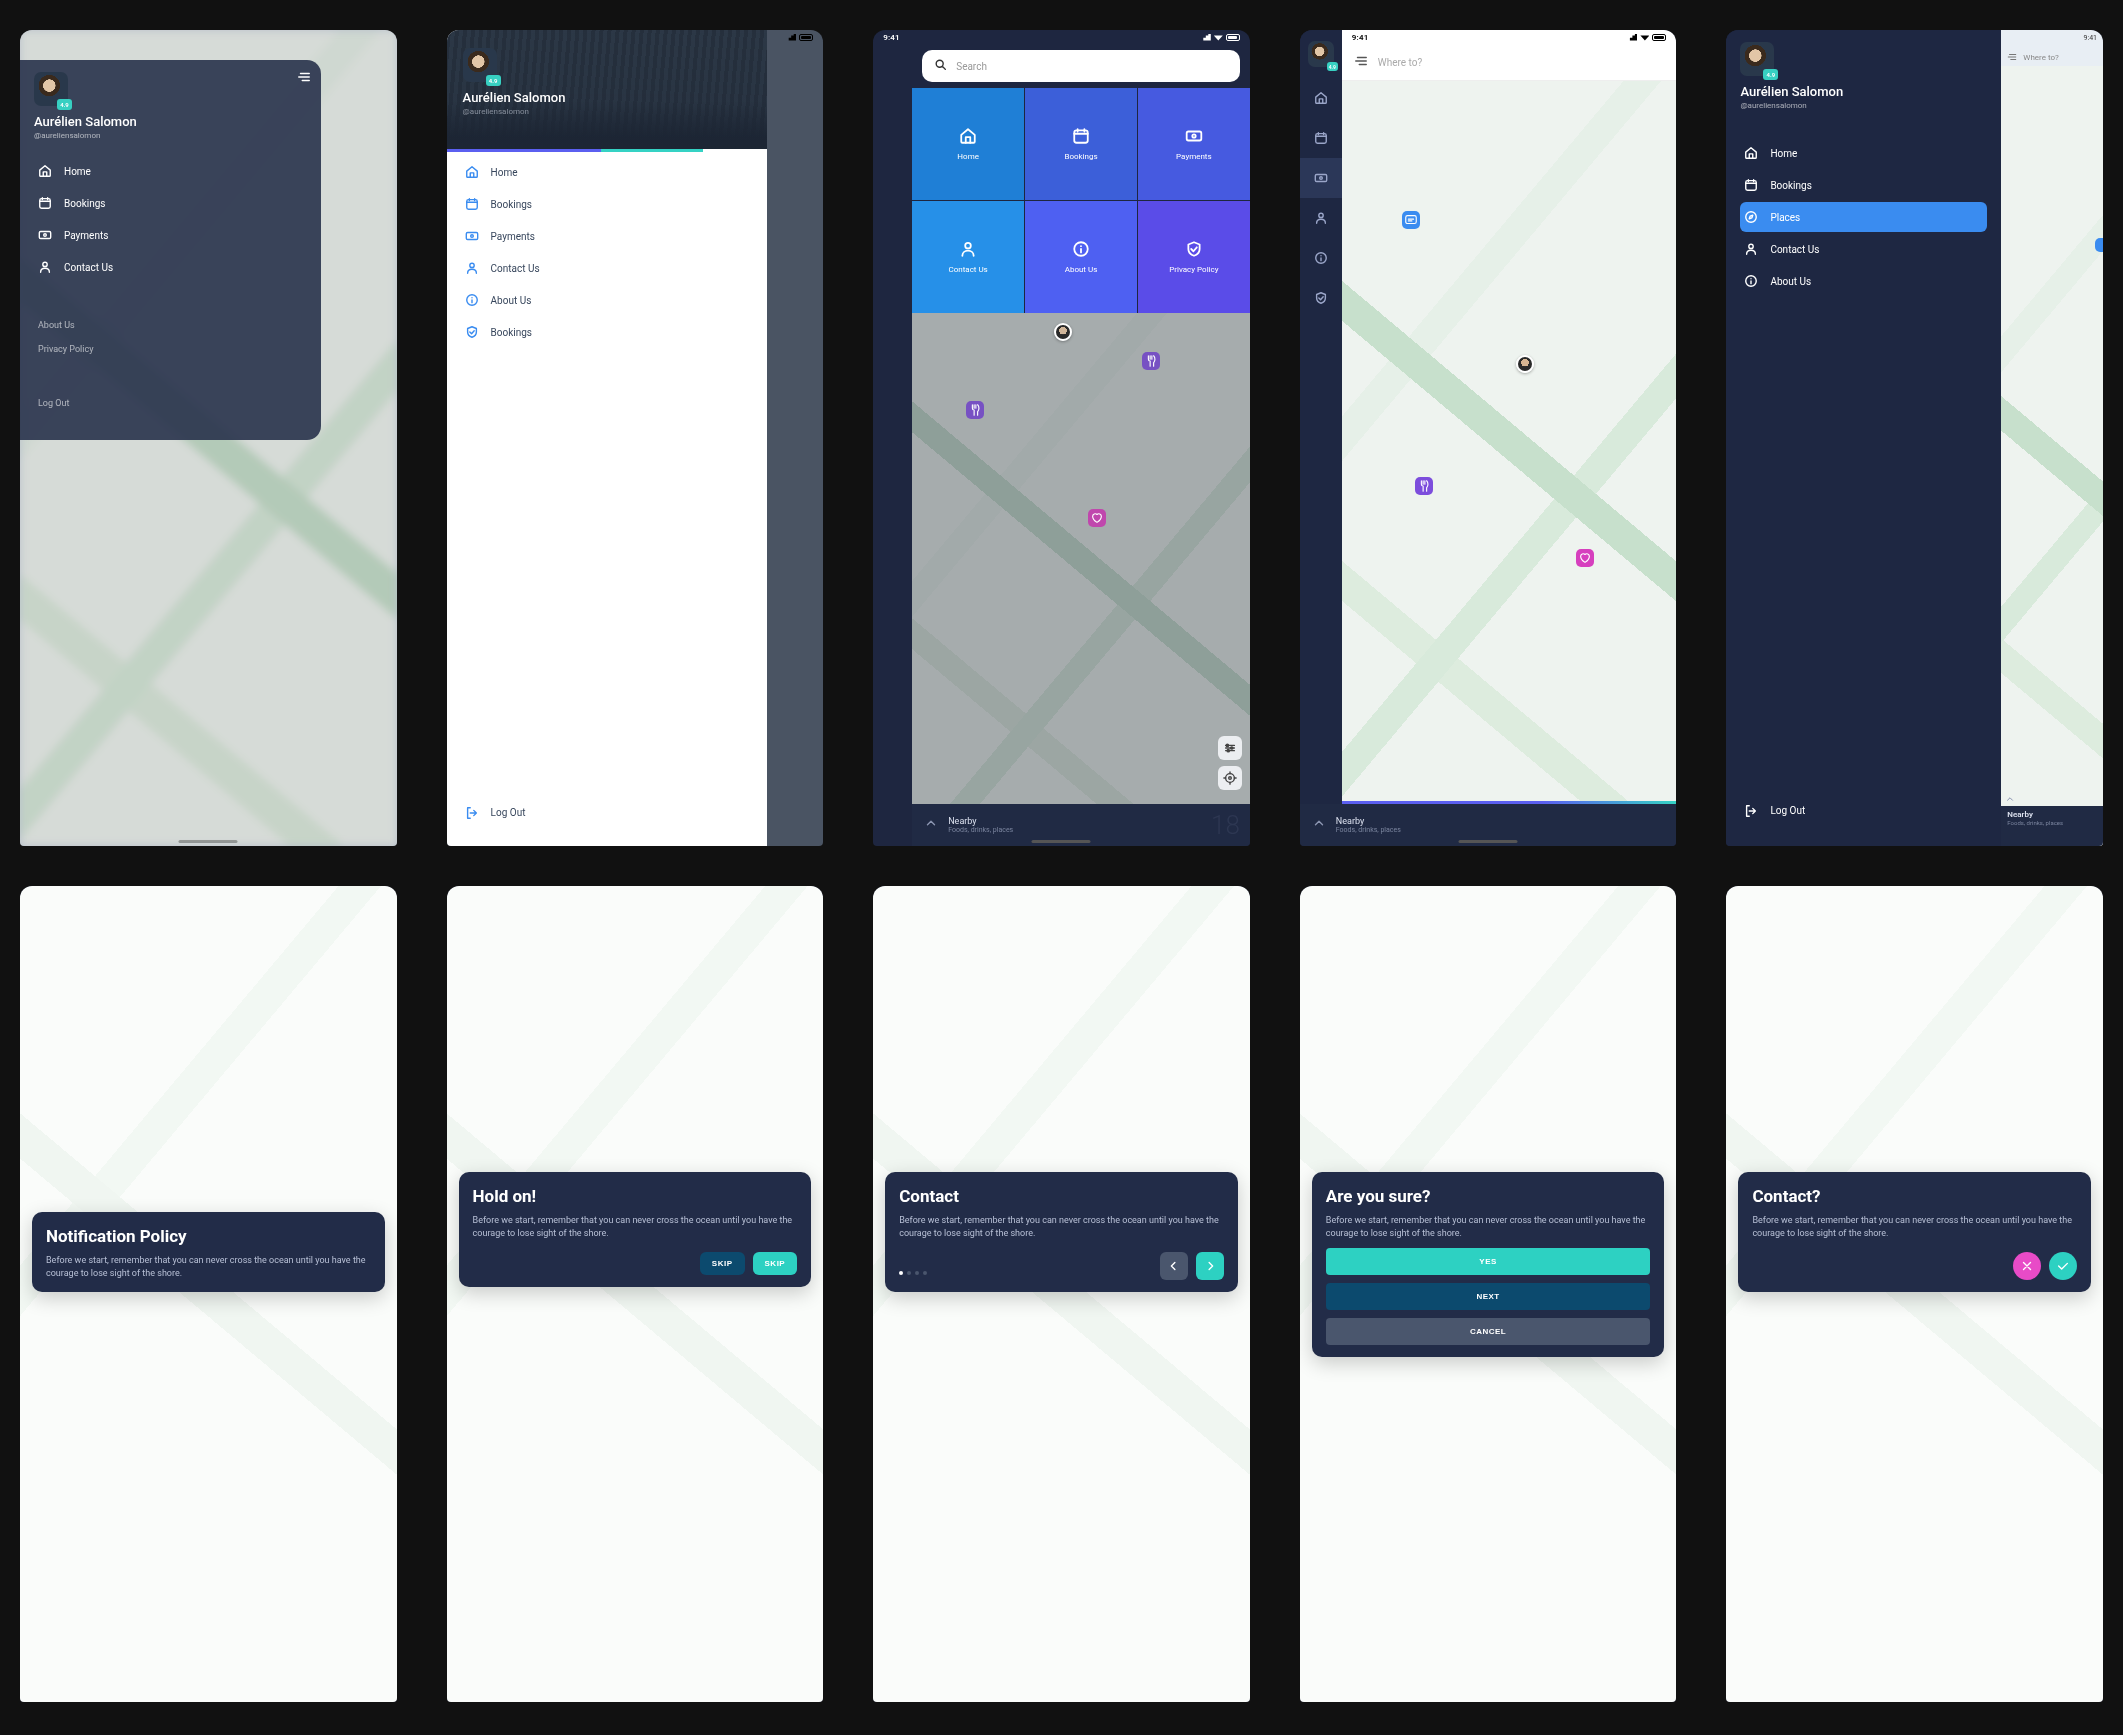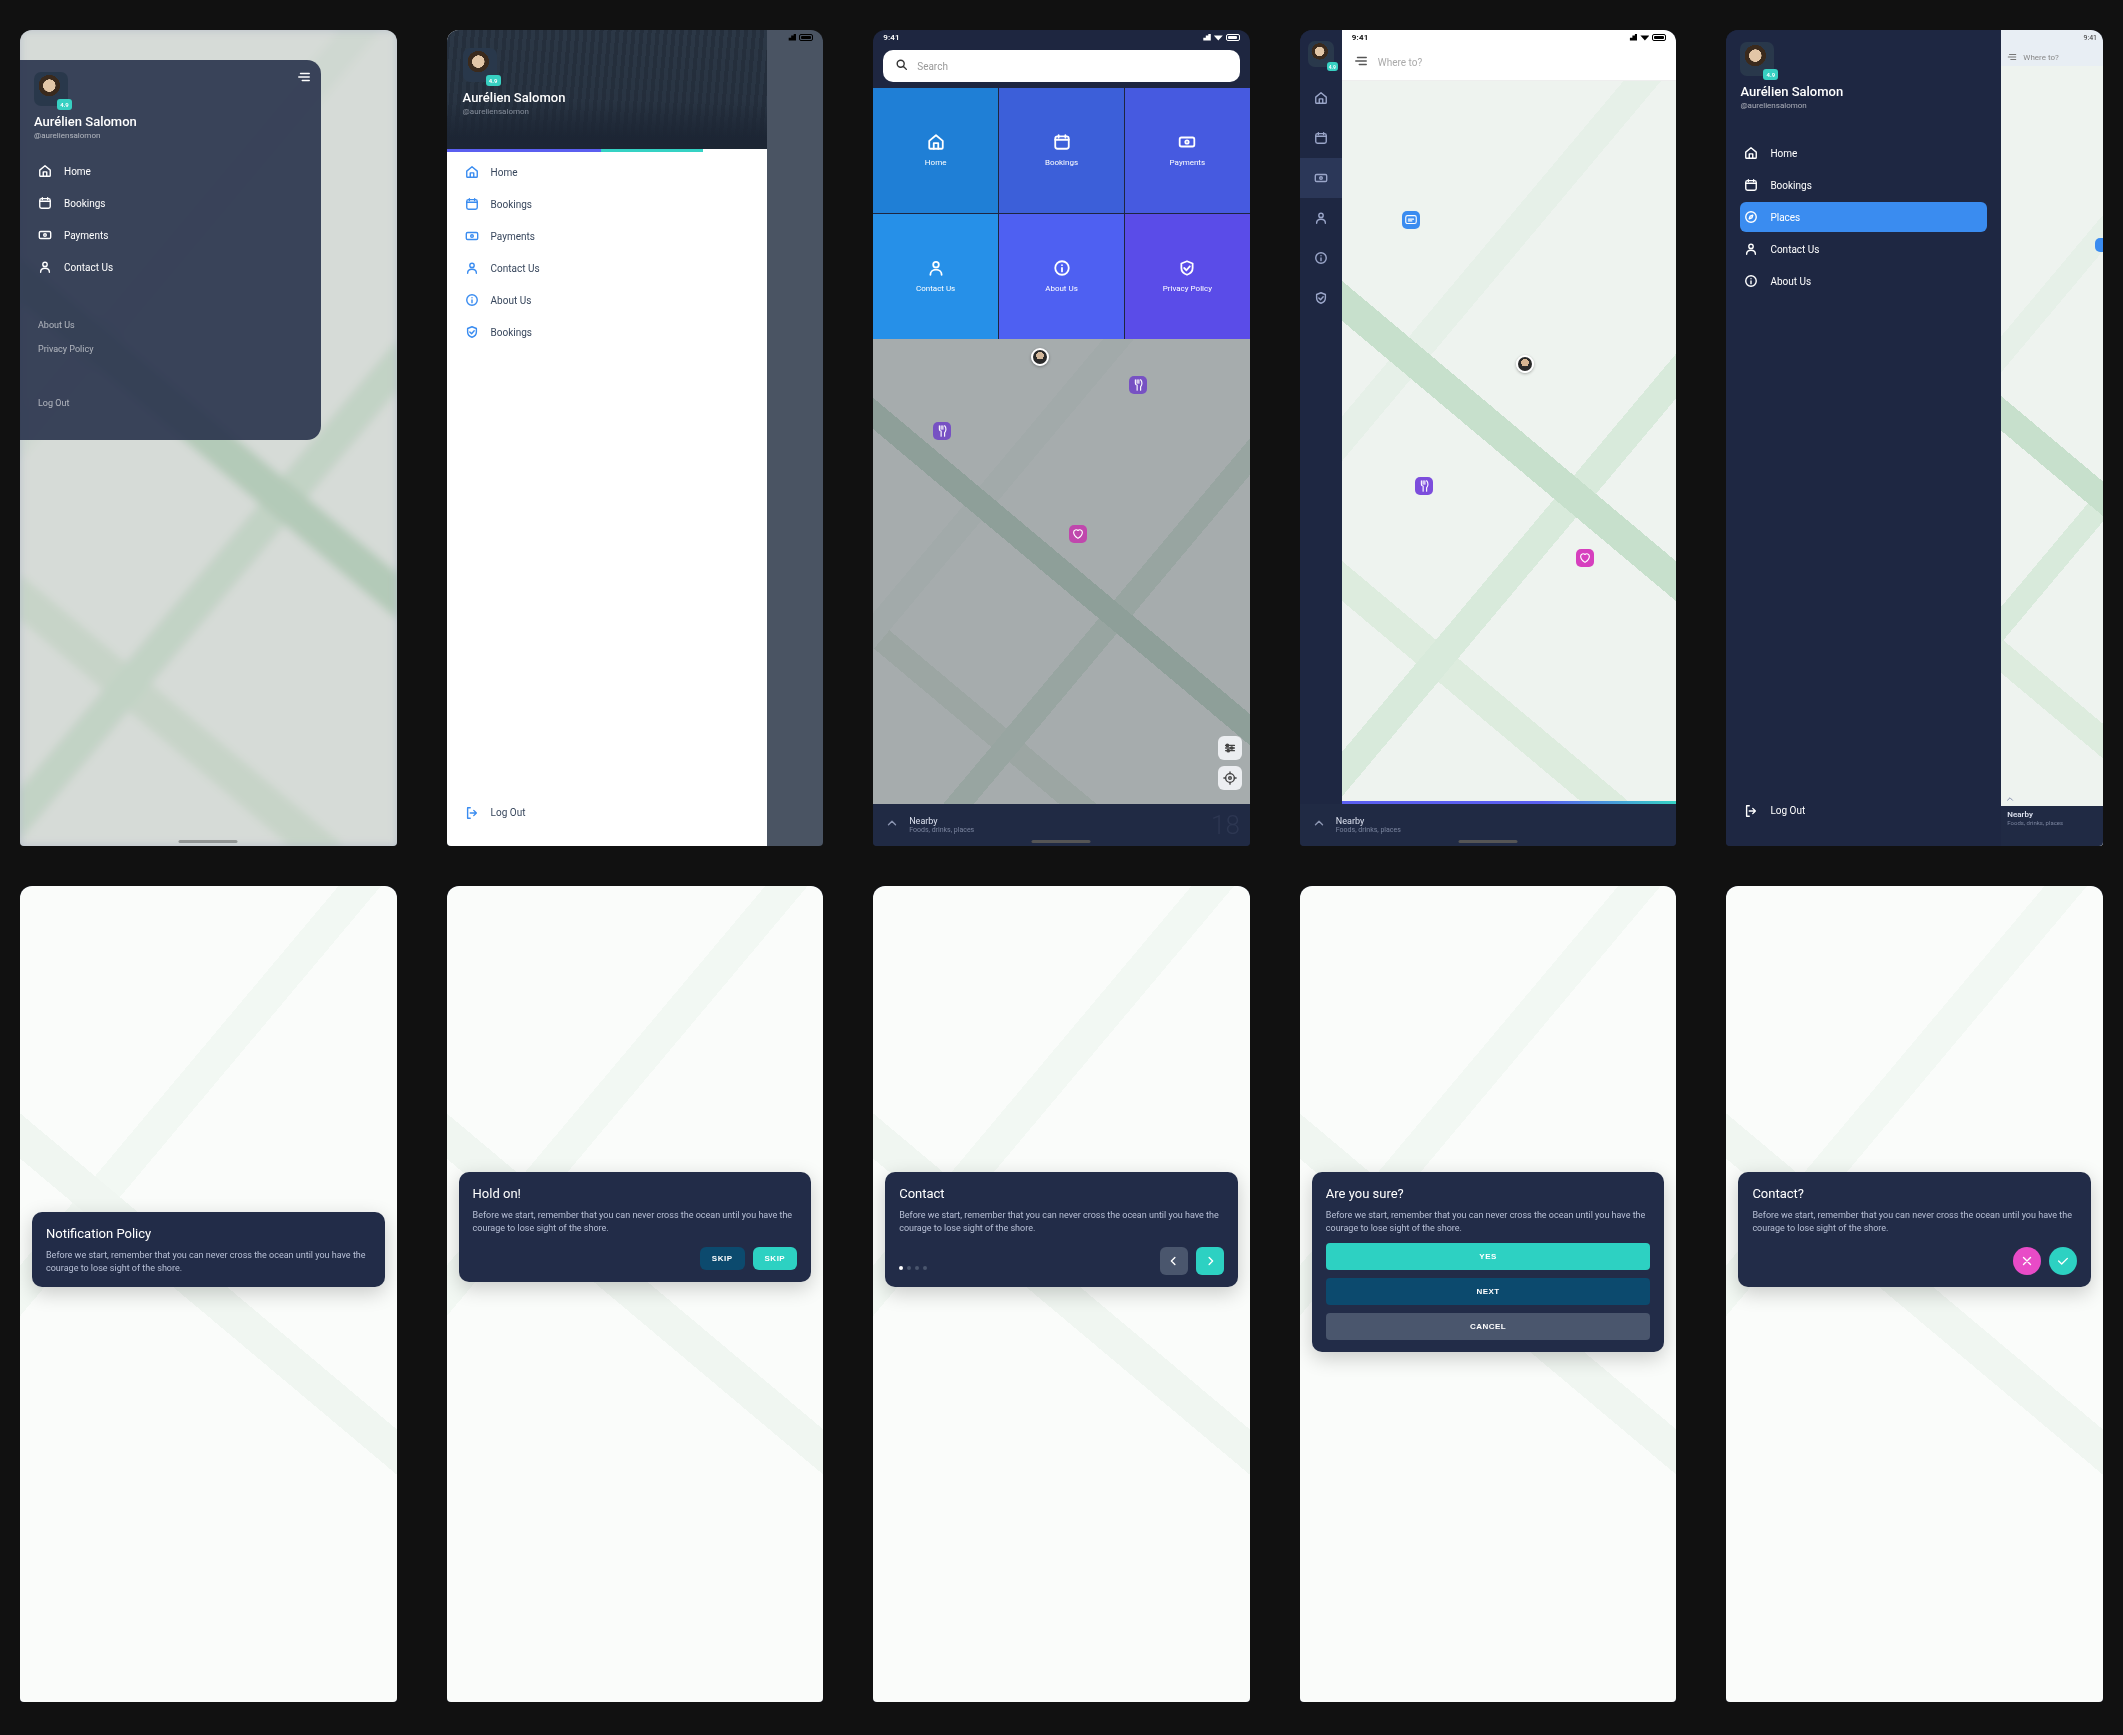--- a/index.html
+++ b/index.html
@@ -140,21 +140,21 @@
   background: #fff; color: #2a3a55;
   display: flex; flex-direction: column;
 }
 .s2 .drawer .hero { width: 100%; }
 .s2 .menu-item { color: #37465c; }
 .s2 .menu-icon { color: #3a8cf0; }
 .s2 .menu-bottom { margin-top: auto; padding: 10px 14px 18px; }
 .s2 .statusbar { color: #000; position: absolute; top: 0; right: 0; width: 100%; z-index: 2; justify-content: flex-end; }
 
 
-.s3 .body { flex: 1; display: flex; flex-direction: column; }
+.s3 .body { flex: 1; display: flex; flex-direction: column; padding-left: 39px; }
 .s3 .search {
   margin: 6px 10px;
   background: #fff; color: #999;
   border-radius: 10px;
   display: flex; align-items: center; gap: 8px;
   padding: 8px 12px;
   font-size: 10px;
 }
 .s3 .tiles {
   display: grid;
@@ -259,21 +259,21 @@
   position: absolute; inset: 0;
 }
 .card {
   position: absolute;
   left: 12px; right: 12px;
   background: #222c48;
   border-radius: 10px;
   padding: 14px 14px 12px;
   box-shadow: 0 6px 20px rgba(0,0,0,0.2);
 }
-.card h3 { font-size: 13px; font-weight: 400; margin-bottom: 8px; }
+.card h3 { font-size: 17px; font-weight: 700; margin-bottom: 8px; }
 .card p { font-size: 9px; line-height: 1.45; color: #b8c0d6; }
 .btn-row { display: flex; gap: 8px; justify-content: flex-end; margin-top: 12px; }
 .btn {
   border: none;
   padding: 7px 0;
   border-radius: 6px;
   font-size: 8px;
   font-weight: 600;
   letter-spacing: 0.5px;
   cursor: pointer;

